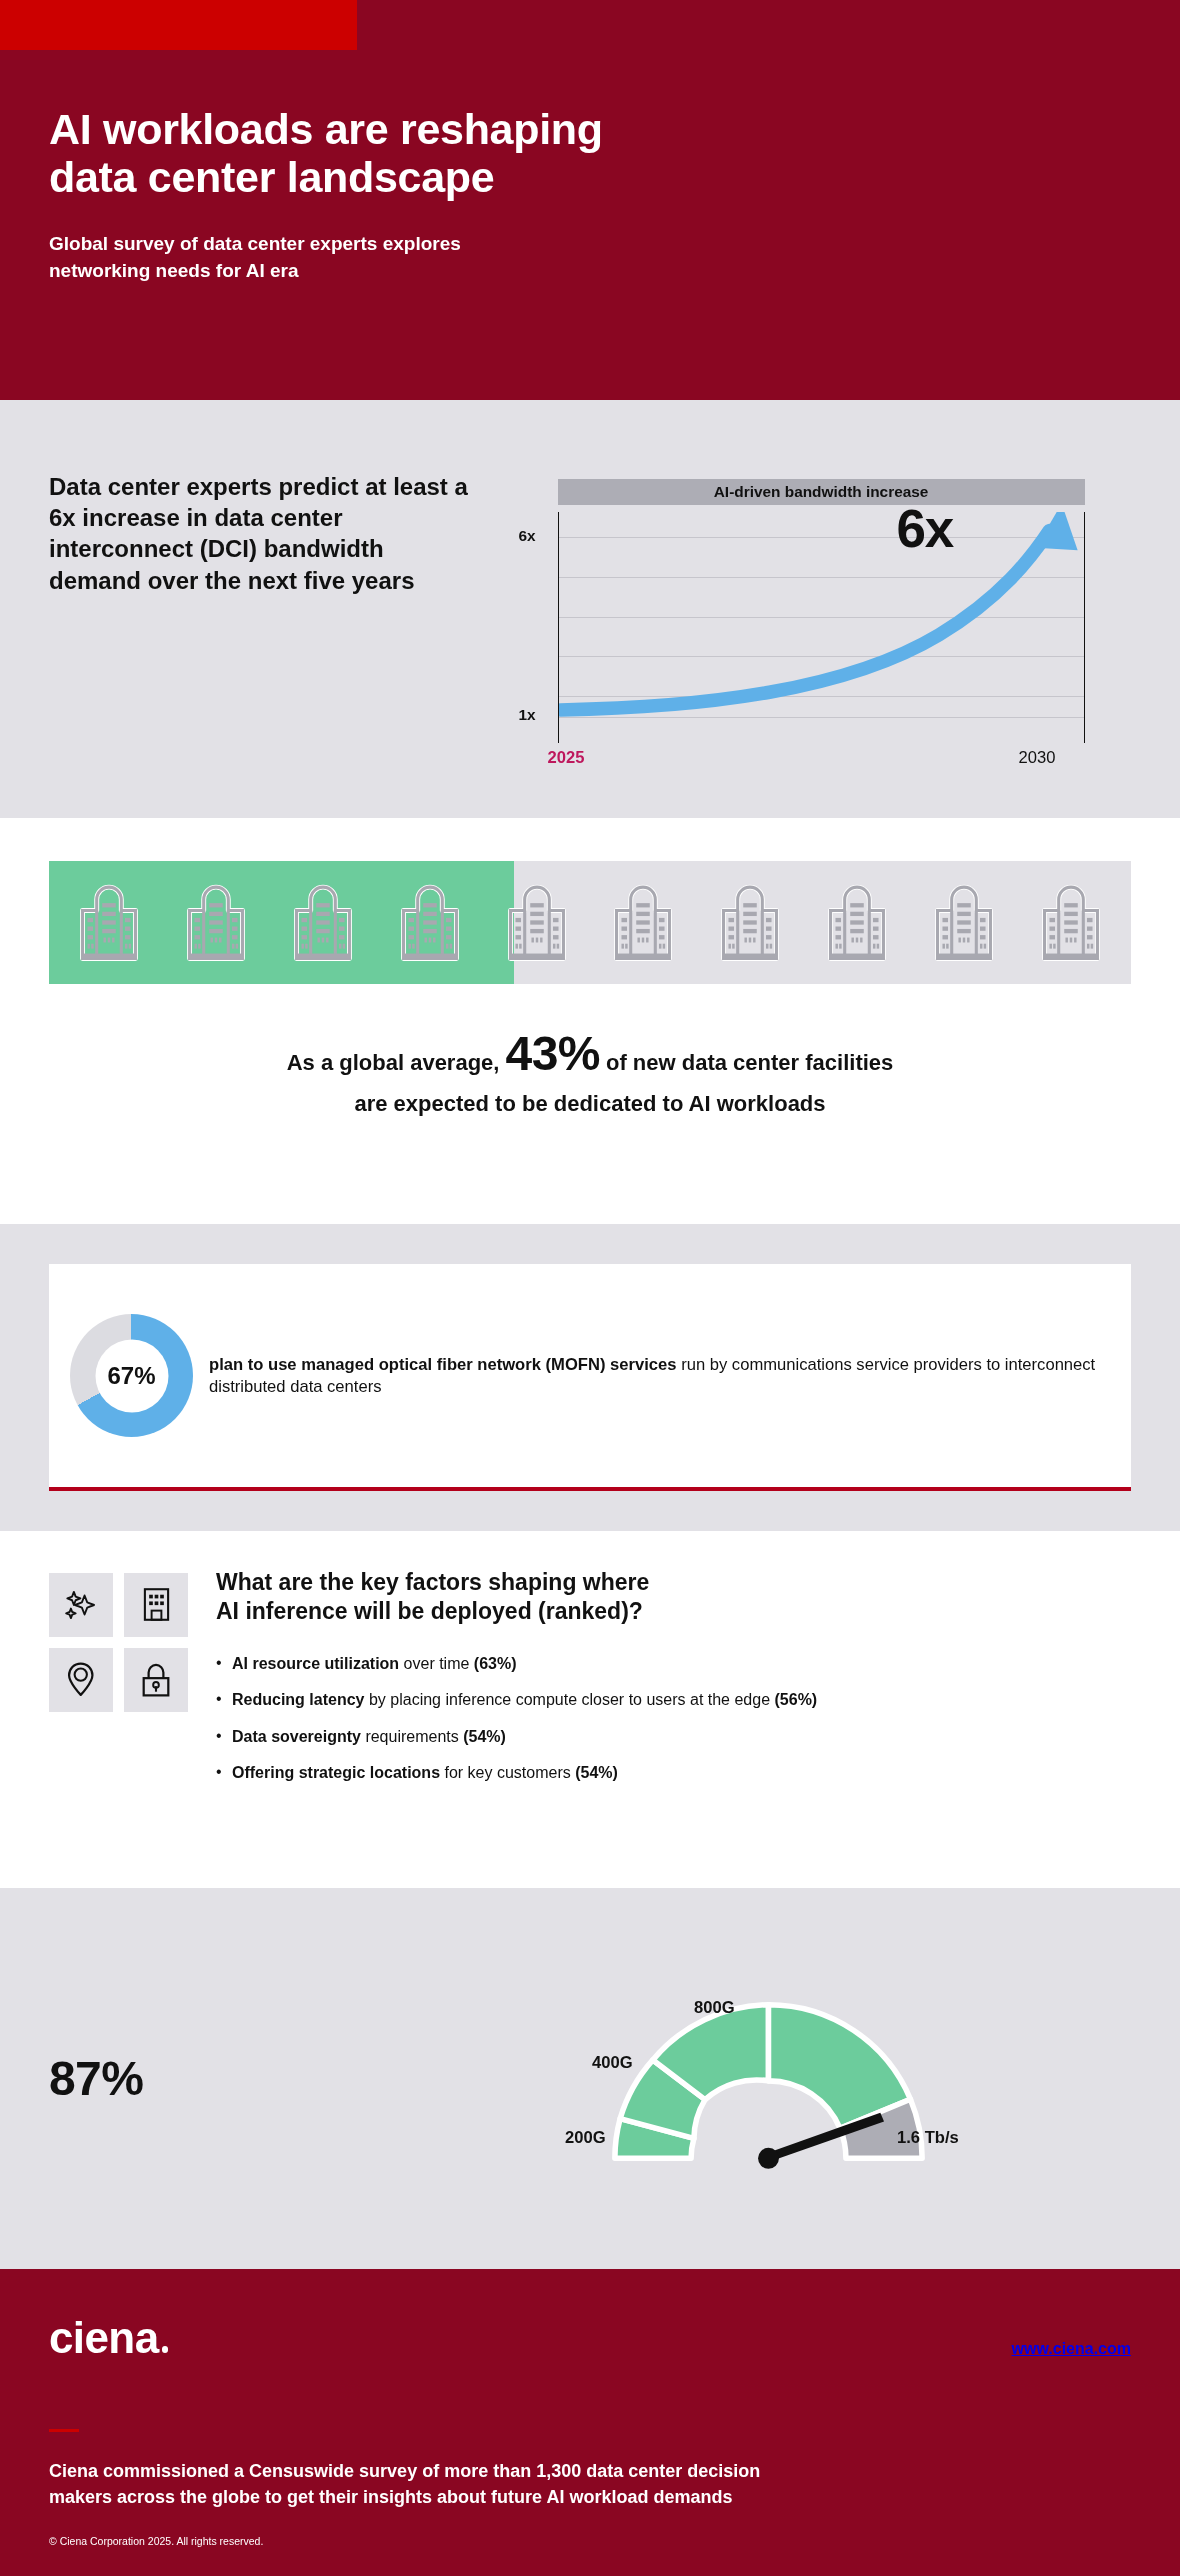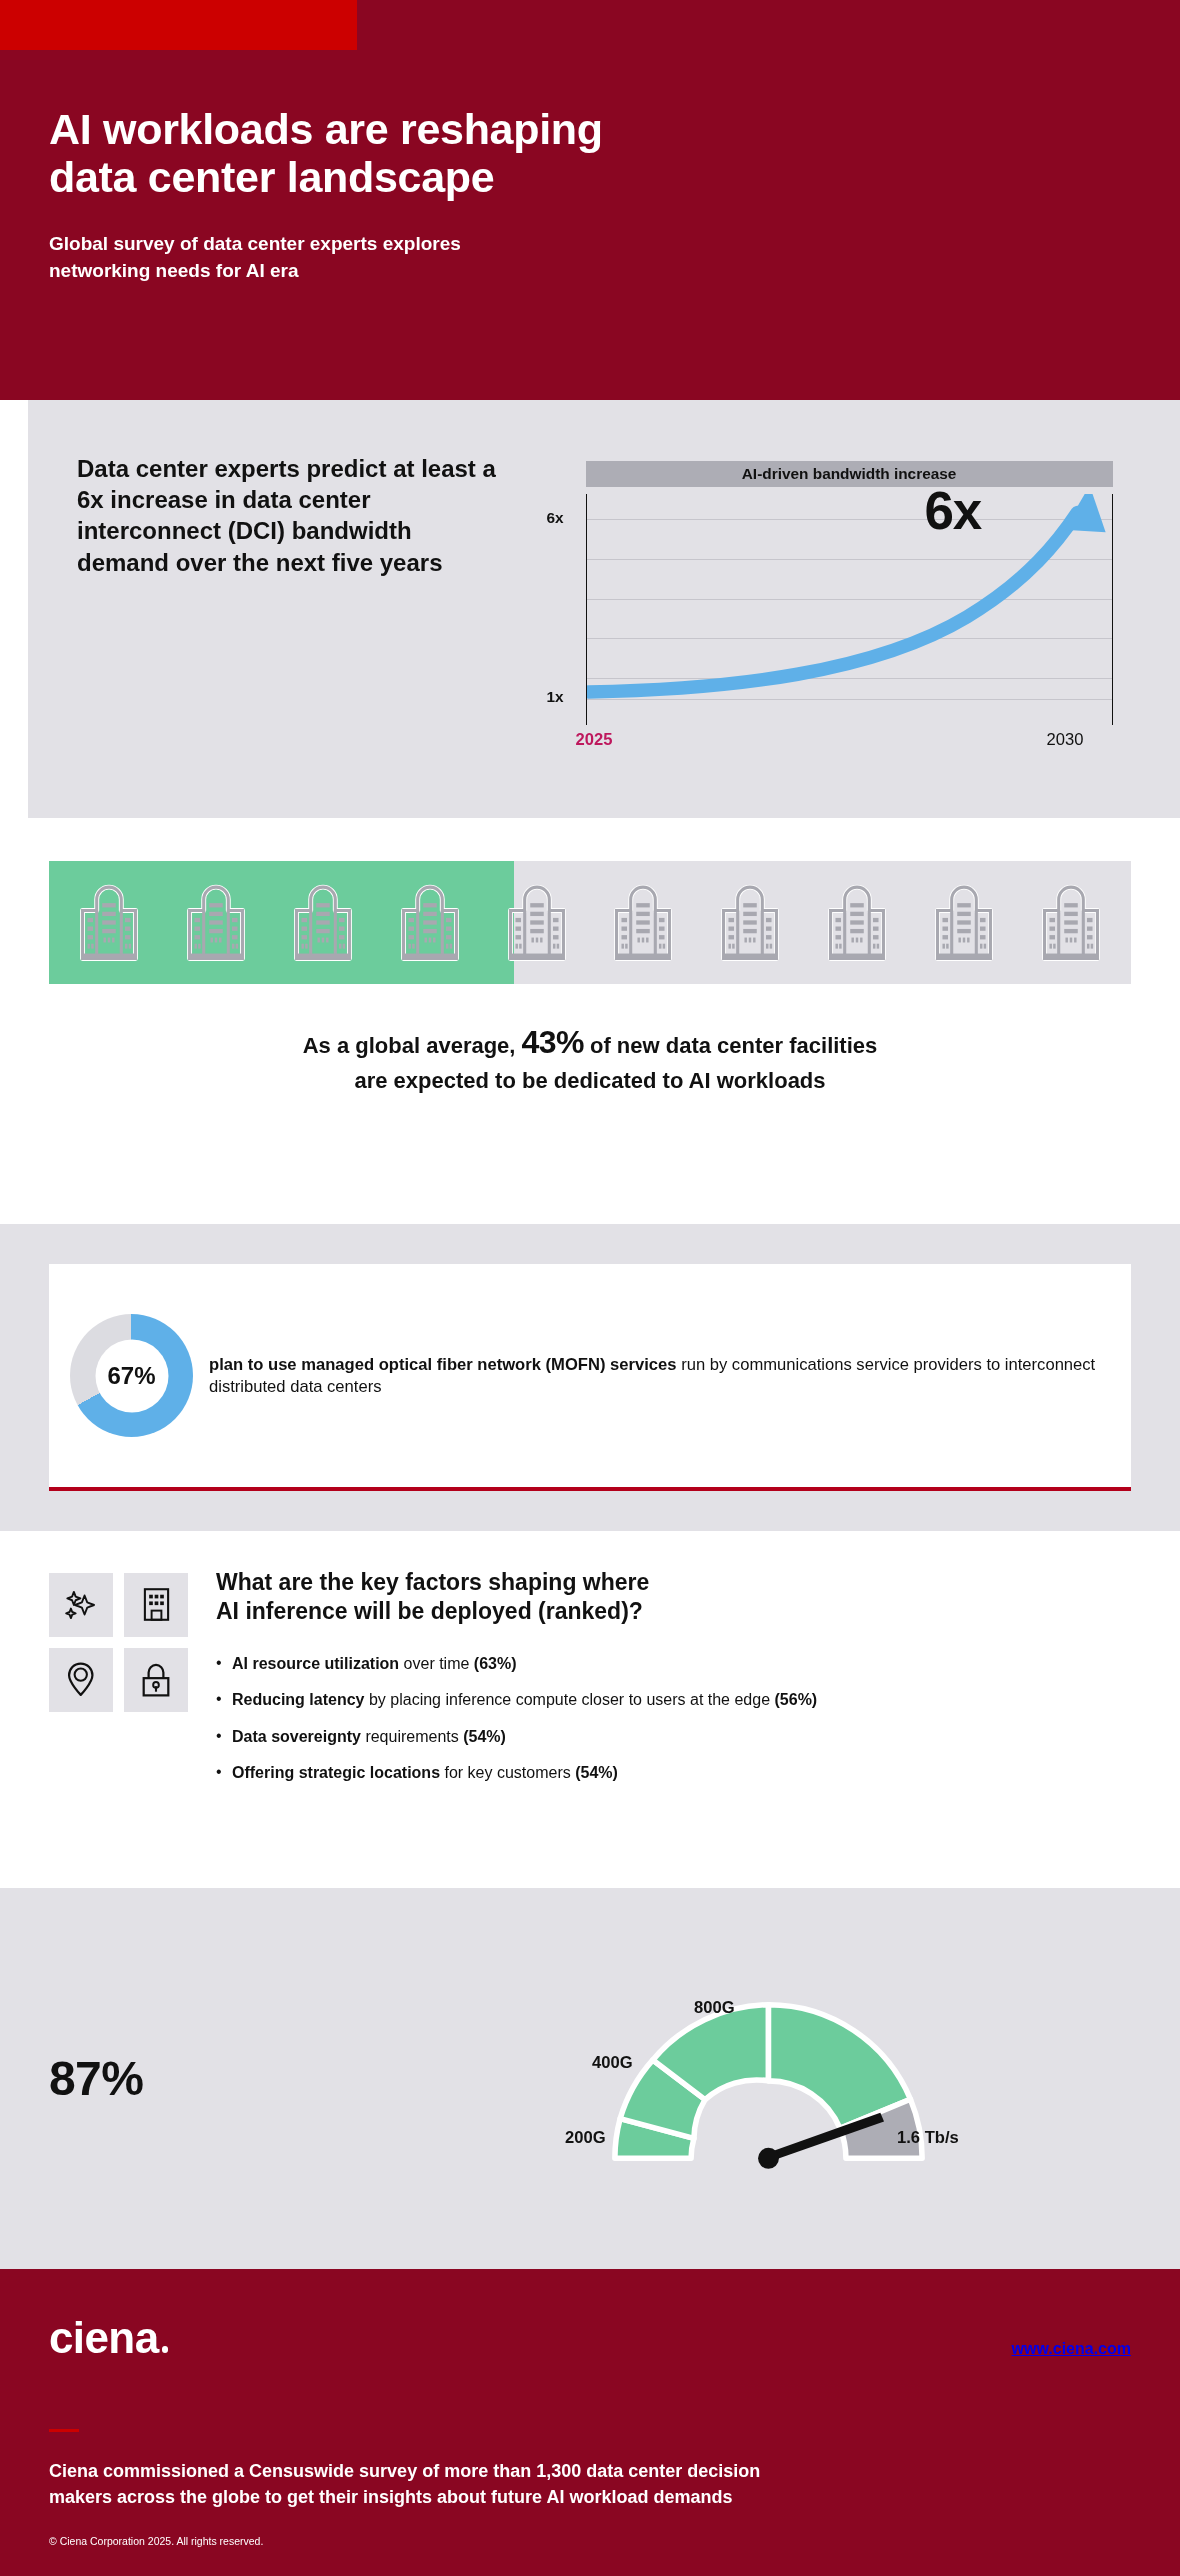--- a/index.html
+++ b/index.html
@@ -26,24 +26,23 @@
   }
   .hero .sub {
     margin-top:29.5px;
     font-size:19px; line-height:1.42; font-weight:bold;
   }
 
   
   .sec-chart {
     background:#e2e1e6;
     height:418px;
-    padding:36px 49px;
+    padding:54px 49px;
     display:flex; align-items:flex-start; gap:24.6px;
     position:relative;
-    margin-left:28px;
   }
   .chart-copy {
     width:430px;
     font-size:24px; line-height:1.3; font-weight:bold; color:#111;
     padding-top:17px;
   }
   .chart-wrap { position:relative; flex:1; height:332px; }
 
   .chart-banner {
     position:absolute; left:54px; top:24.6px; width:527px; height:26px;
@@ -80,21 +79,21 @@
   .build-row {
     position:relative; height:100%;
     display:flex; align-items:center; justify-content:space-between;
     padding:0 19.7px;
   }
   .bld { width:80px; height:83px; position:relative; }
   .caption43 {
     margin-top:36px; text-align:center;
     font-size:22px; font-weight:bold; line-height:1.42; color:#111;
   }
-  .caption43 .pct { font-size:32px; letter-spacing:-0.6px; }
+  .caption43 .pct { font-size:48px; letter-spacing:-0.6px; }
 
   
   .sec-donuts {
     background:#e2e1e6; height:307px;
     padding:40px 49px; display:flex; gap:19.7px;
   }
   .donut-card {
     background:#ffffff; flex:1; position:relative;
     border-bottom:4.3px solid #b3001b;
     display:flex; align-items:center; padding:0 21px; gap:16px;

